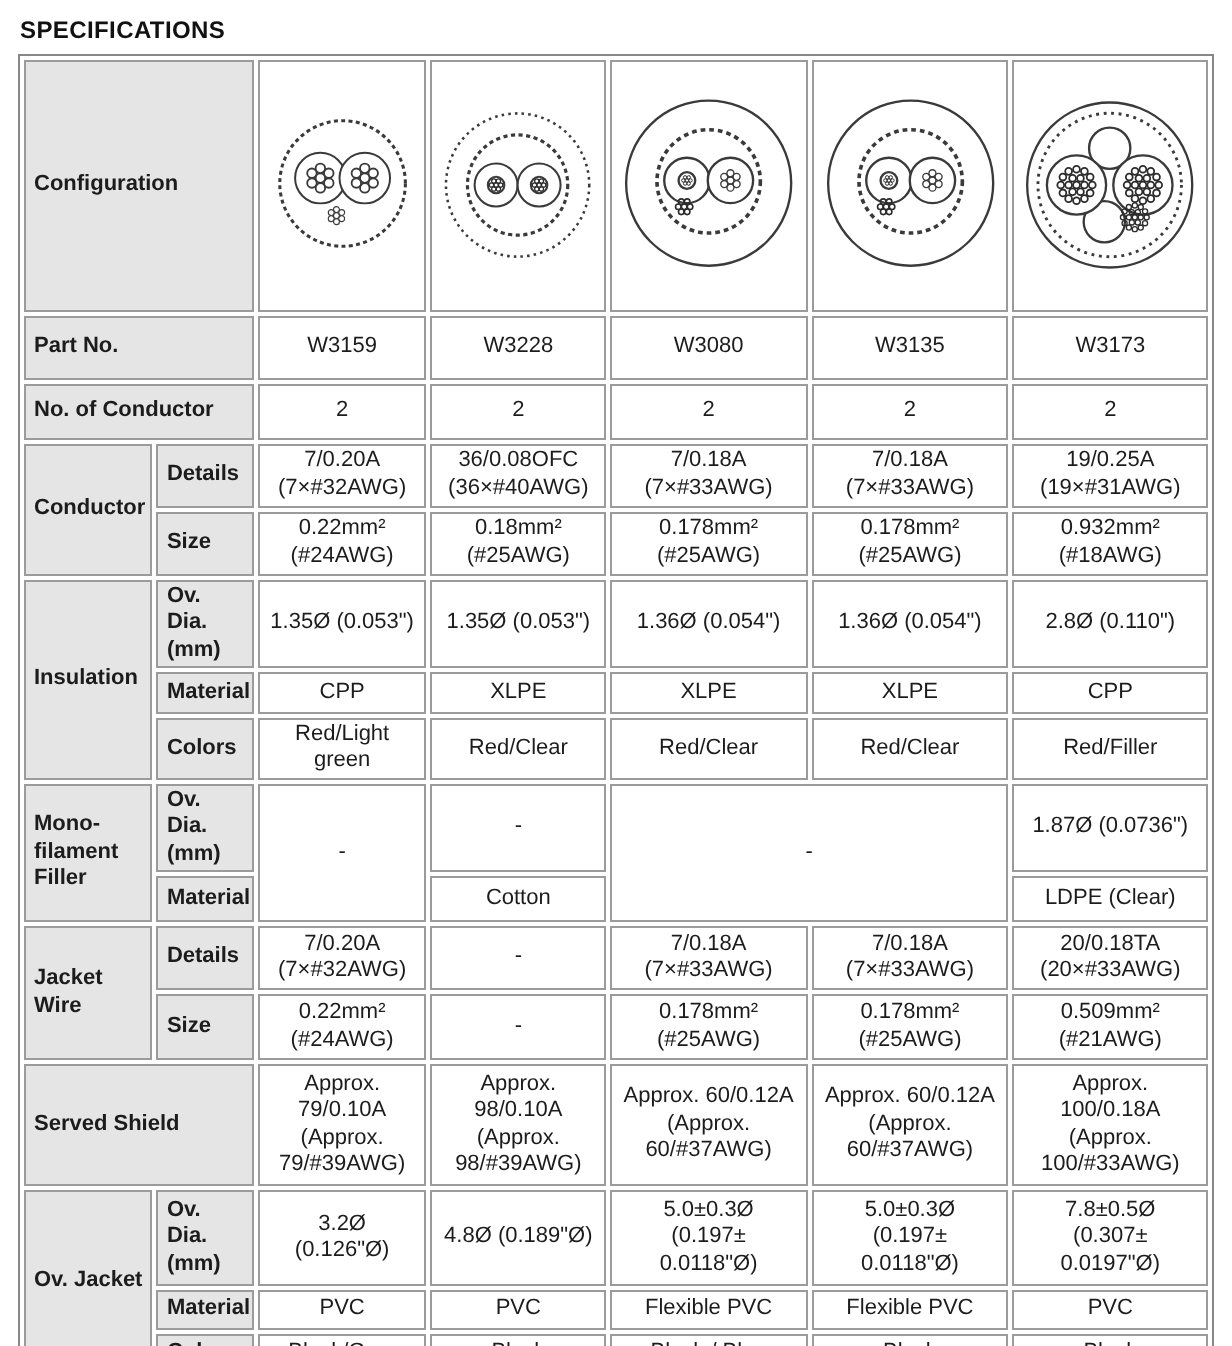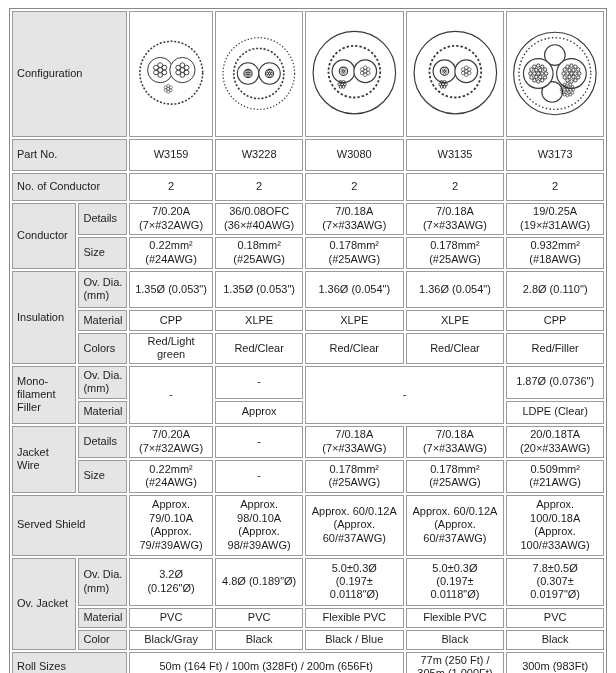--- a/index.html
+++ b/index.html
@@ -19,21 +19,21 @@
     table-layout:fixed;width:598px;
   }
   .spec th,.spec td{
     border:1px solid #9b9b9b;
     font-size:11px;line-height:1.22;
     padding:1px 3px;vertical-align:middle;
     box-sizing:border-box;overflow:hidden;
     white-space:pre-line;
   }
   .spec th{
-    background:#e5e5e5;font-weight:normal;text-align:left;
+    background:#e5e5e5;font-weight:bold;text-align:left;
     padding-left:4px;
   }
   .spec td{background:#fff;text-align:center;}
   svg.cfg{display:block;margin:0 auto;}
   .c{fill:#fff;stroke:#3a3a3a;stroke-width:1.3;}
   .ring-dot{fill:none;stroke:#3a3a3a;stroke-width:2;stroke-dasharray:2.6 2.2;}
   .ring-dot2{fill:none;stroke:#3a3a3a;stroke-width:1.6;stroke-dasharray:1.6 2.6;}
 </style>
 </head>
 <body>
@@ -76,20 +76,21 @@
         <circle cx="-7.6" cy="-4.4" r="1.9"></circle>
         <circle cx="-4.4" cy="-7.6" r="1.9"></circle>
       <circle cx="0" cy="-8.8" r="1.9"></circle>
         <circle cx="4.4" cy="-7.6" r="1.9"></circle>
         <circle cx="7.6" cy="-4.4" r="1.9"></circle>
     </g>
   </defs>
 </svg>
 
 <div class="wrap">
+  <div class="page-title">SPECIFICATIONS</div>
 
   <table class="spec">
     <colgroup>
       <col style="width:64px">
         <col style="width:48px">
         <col style="width:84px">
       <col style="width:87px">
         <col style="width:98px">
         <col style="width:98px">
         <col style="width:97px">
@@ -243,21 +244,21 @@
       <th>Ov. Dia.
 (mm)</th>
       <td rowspan="2">-</td>
       <td>-</td>
       <td colspan="2" rowspan="2">-</td>
       <td>1.87Ø (0.0736")</td>
     </tr>
 
     <tr style="height:23px">
       <th>Material</th>
-      <td>Approx</td>
+      <td>Cotton</td>
       <td>LDPE (Clear)</td>
     </tr>
 
     <tr style="height:32px">
       <th rowspan="2">Jacket Wire</th>
       <th>Details</th>
       <td>7/0.20A
 (7×#32AWG)</td>
       <td>-</td>
       <td>7/0.18A

